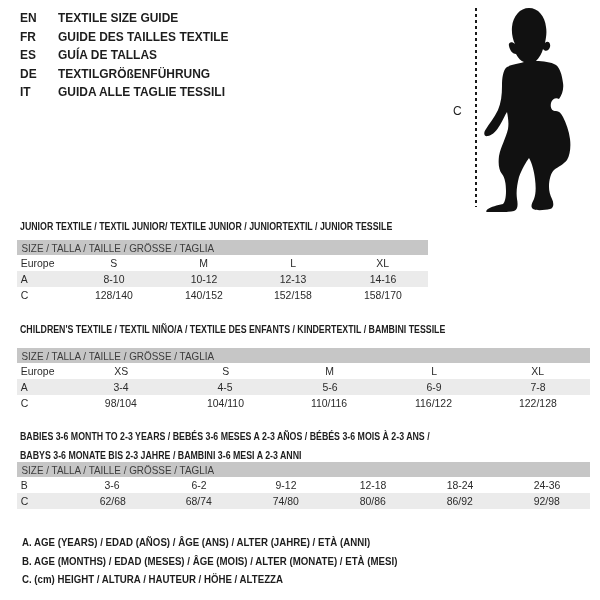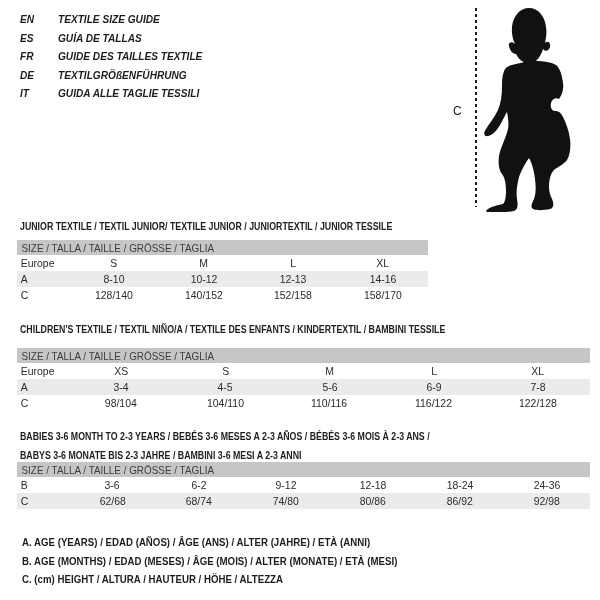--- a/index.html
+++ b/index.html
@@ -6,21 +6,21 @@
   #page{
     position:relative;width:600px;height:600px;background:#fff;overflow:hidden;
     font-family:"Liberation Sans",sans-serif;color:#1d1d1d;
   }
   
   .cx-l{display:inline-block;white-space:nowrap;transform:scaleX(0.88);transform-origin:0 50%;}
   .cx-c{display:inline-block;white-space:nowrap;transform:scaleX(0.95);transform-origin:50% 50%;}
 
   
   #lang-block{position:absolute;left:20px;top:10px;}
-  .lang-row{display:flex;height:18.5px;align-items:center;font-weight:bold;font-size:11px;font-style:italic;}
+  .lang-row{display:flex;height:18.5px;font-weight:bold;font-size:13px;}
   .lang-code{width:38px;}
   .lang-title{white-space:nowrap;}
   .lang-row .cx-l{transform:scaleX(0.92);}
 
   
   #measure-line{
     position:absolute;left:475px;top:8px;width:2px;height:199px;
     background:repeating-linear-gradient(to bottom,var(--ink) 0px,var(--ink) 3px,transparent 3px,transparent 6px);
   }
   #c-label{position:absolute;left:453px;top:104px;font-size:12px;line-height:14px;}
@@ -48,27 +48,27 @@
 
 <div id="page" style="--ink: #1a1a1a; --bar: #c6c6c6; --bar-text: #3c3c3c; --stripe: #ebebeb;">
 
   <div id="lang-block">
   <div class="lang-row">
     <span class="lang-code"><span class="cx-l">EN</span></span>
     <span class="lang-title"><span class="cx-l">TEXTILE SIZE GUIDE</span></span>
   </div>
 
   <div class="lang-row">
+    <span class="lang-code"><span class="cx-l">FR</span></span>
+    <span class="lang-title"><span class="cx-l">GUIDE DES TAILLES TEXTILE</span></span>
+  </div>
+
+  <div class="lang-row">
     <span class="lang-code"><span class="cx-l">ES</span></span>
     <span class="lang-title"><span class="cx-l">GUÍA DE TALLAS</span></span>
-  </div>
-
-  <div class="lang-row">
-    <span class="lang-code"><span class="cx-l">FR</span></span>
-    <span class="lang-title"><span class="cx-l">GUIDE DES TAILLES TEXTILE</span></span>
   </div>
 
   <div class="lang-row">
     <span class="lang-code"><span class="cx-l">DE</span></span>
     <span class="lang-title"><span class="cx-l">TEXTILGRÖßENFÜHRUNG</span></span>
   </div>
 
   <div class="lang-row">
     <span class="lang-code"><span class="cx-l">IT</span></span>
     <span class="lang-title"><span class="cx-l">GUIDA ALLE TAGLIE TESSILI</span></span>

